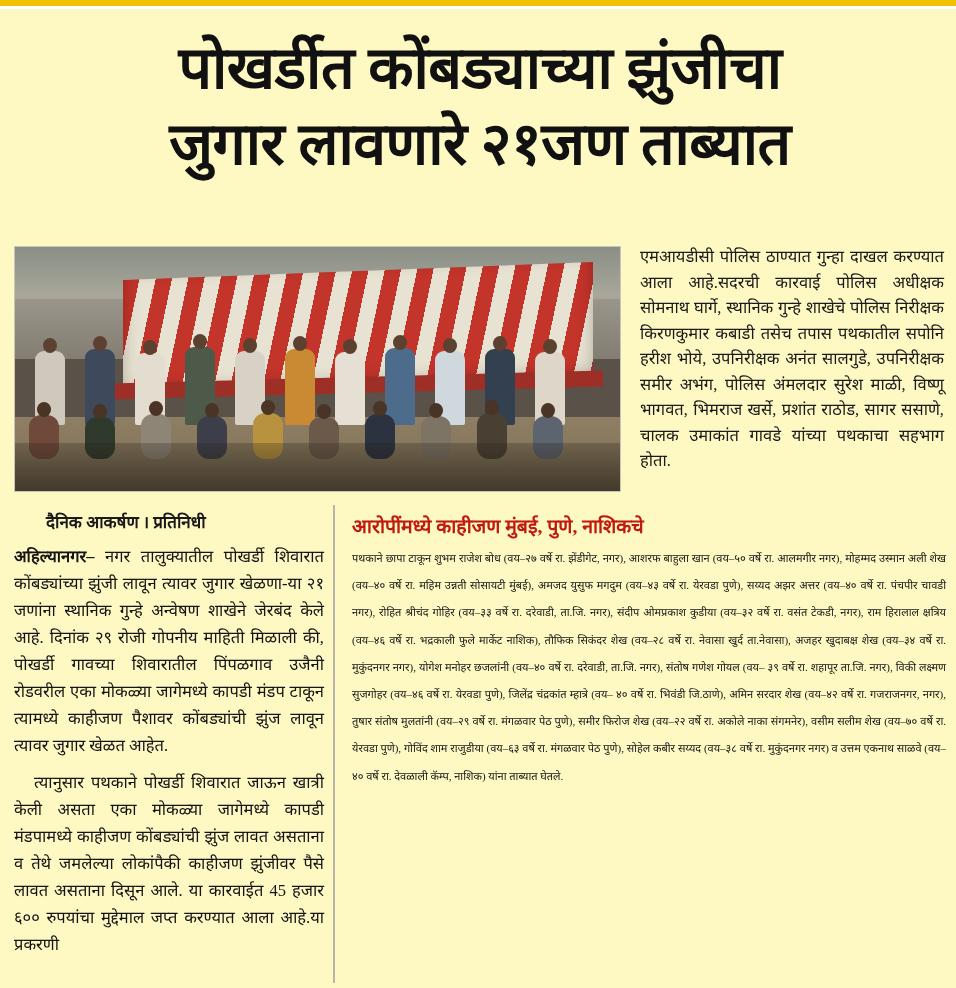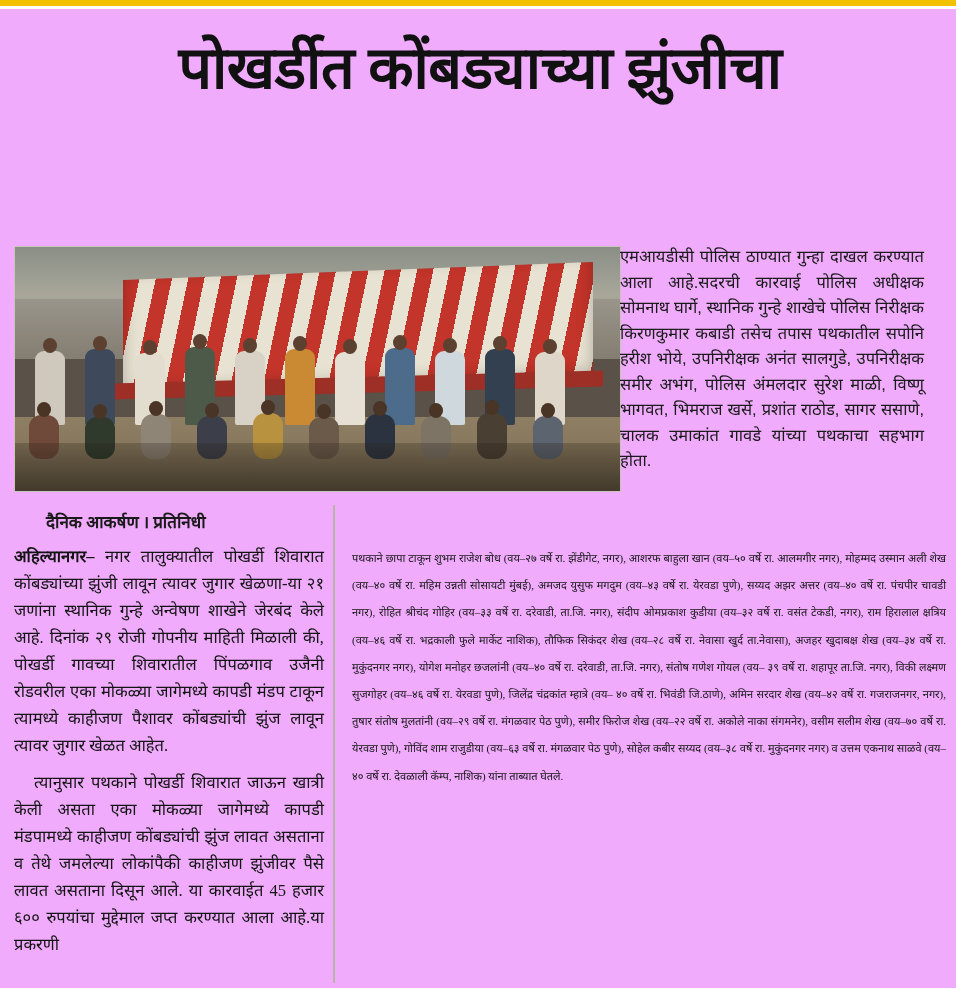--- a/index.html
+++ b/index.html
@@ -10,21 +10,21 @@
     width: 956px;
     height: 988px;
     background: #ffffff;
     font-family: "Liberation Serif", serif;
     overflow: hidden;
   }
   .page {
     position: relative;
     width: 956px;
     height: 988px;
-    background: #f0abfc;
+    background: #fef9c3;
     box-sizing: border-box;
     padding-left: 20px;
   }
   
   .top-rule {
     position: absolute;
     left: 0;
     top: 0;
     width: 956px;
     height: 6px;
@@ -138,28 +138,28 @@
     margin-left: -7px;
     width: 14px;
     height: 15px;
     border-radius: 50%;
     background: #5c4130;
   }
 
   
   .intro-right {
     position: absolute;
-    left: 620px;
+    left: 640px;
     top: 244px;
     width: 304px;
     font-size: 16.5px;
     line-height: 25.5px;
     color: #1a1a1a;
     text-align: justify;
-    font-family: Liberation Sans, sans-serif;
+    font-family: Liberation Serif, serif;
   }
 
   
   .byline {
     position: absolute;
     left: 46px;
     top: 510px;
     font-size: 17px;
     font-weight: bold;
     color: #1a1a1a;
@@ -219,20 +219,21 @@
 </head>
 <body>
 
 <div class="page">
 
   <div class="top-rule"></div>
   <div class="top-rule2"></div>
 
   <div class="headline">
     <div class="line1">पोखर्डीत कोंबड्याच्या झुंजीचा</div>
+    <div class="line2">जुगार लावणारे २१जण ताब्यात</div>
   </div>
 
   <div class="photo-wrap">
     <div class="sky"></div>
     <div class="wall"></div>
     <div class="canopy"></div>
     <div class="canopy-edge"></div>
     <div class="ground"></div>
 
     <div class="row-back">
@@ -313,18 +314,19 @@
     <span>दैनिक आकर्षण</span><span class="dot">।</span><span>प्रतिनिधी</span>
   </div>
 
   <div class="left-col">
     <p><span class="lead-bold">अहिल्यानगर–</span><span> नगर तालुक्यातील पोखर्डी शिवारात कोंबड्यांच्या झुंजी लावून त्यावर जुगार खेळणा-या २१ जणांना स्थानिक गुन्हे अन्वेषण शाखेने जेरबंद केले आहे. दिनांक २९ रोजी गोपनीय माहिती मिळाली की, पोखर्डी गावच्या शिवारातील पिंपळगाव उजैनी रोडवरील एका मोकळ्या जागेमध्ये कापडी मंडप टाकून त्यामध्ये काहीजण पैशावर कोंबड्यांची झुंज लावून त्यावर जुगार खेळत आहेत.</span></p>
     <p class="indent">त्यानुसार पथकाने पोखर्डी शिवारात जाऊन खात्री केली असता एका मोकळ्या जागेमध्ये कापडी मंडपामध्ये काहीजण कोंबड्यांची झुंज लावत असताना व तेथे जमलेल्या लोकांपैकी काहीजण झुंजीवर पैसे लावत असताना दिसून आले. या कारवाईत 45 हजार ६०० रुपयांचा मुद्देमाल जप्त करण्यात आला आहे.या प्रकरणी</p>
   </div>
 
   <div class="vrule"></div>
 
+  <div class="subhead">आरोपींमध्ये काहीजण मुंबई, पुणे, नाशिकचे</div>
 
   <div class="right-col">
     <p>पथकाने छापा टाकून शुभम राजेश बोध (वय–२७ वर्षे रा. झेंडीगेट, नगर), आशरफ बाहुला खान (वय–५० वर्षे रा. आलमगीर नगर), मोहम्मद उस्मान अली शेख (वय–४० वर्षे रा. महिम उन्नती सोसायटी मुंबई), अमजद युसुफ मगदुम (वय–४३ वर्षे रा. येरवडा पुणे), सय्यद अझर अत्तर (वय–४० वर्षे रा. पंचपीर चावडी नगर), रोहित श्रीचंद गोहिर (वय–३३ वर्षे रा. दरेवाडी, ता.जि. नगर), संदीप ओमप्रकाश कुडीया (वय–३२ वर्षे रा. वसंत टेकडी, नगर), राम हिरालाल क्षत्रिय (वय–४६ वर्षे रा. भद्रकाली फुले मार्केट नाशिक), तौफिक सिकंदर शेख (वय–२८ वर्षे रा. नेवासा खुर्द ता.नेवासा), अजहर खुदाबक्ष शेख (वय–३४ वर्षे रा. मुकुंदनगर नगर), योगेश मनोहर छजलांनी (वय–४० वर्षे रा. दरेवाडी, ता.जि. नगर), संतोष गणेश गोयल (वय– ३९ वर्षे रा. शहापूर ता.जि. नगर), विकी लक्ष्मण सुजगोहर (वय–४६ वर्षे रा. येरवडा पुणे), जिलेंद्र चंद्रकांत म्हात्रे (वय– ४० वर्षे रा. भिवंडी जि.ठाणे), अमिन सरदार शेख (वय–४२ वर्षे रा. गजराजनगर, नगर), तुषार संतोष मुलतांनी (वय–२९ वर्षे रा. मंगळवार पेठ पुणे), समीर फिरोज शेख (वय–२२ वर्षे रा. अकोले नाका संगमनेर), वसीम सलीम शेख (वय–७० वर्षे रा. येरवडा पुणे), गोविंद शाम राजुडीया (वय–६३ वर्षे रा. मंगळवार पेठ पुणे), सोहेल कबीर सय्यद (वय–३८ वर्षे रा. मुकुंदनगर नगर) व उत्तम एकनाथ साळवे (वय–४० वर्षे रा. देवळाली कॅम्प, नाशिक) यांना ताब्यात घेतले.</p>
   </div>
 
 </div>
 
 </body></html>

